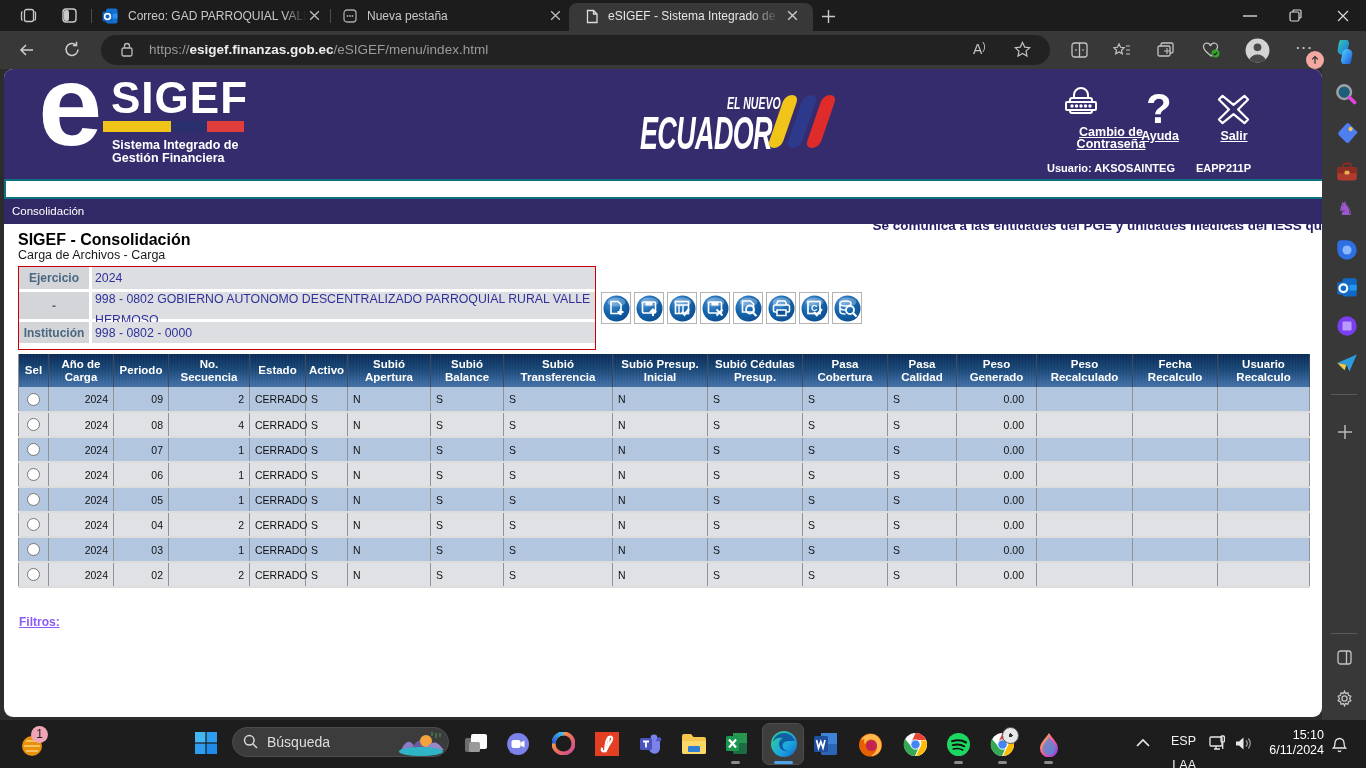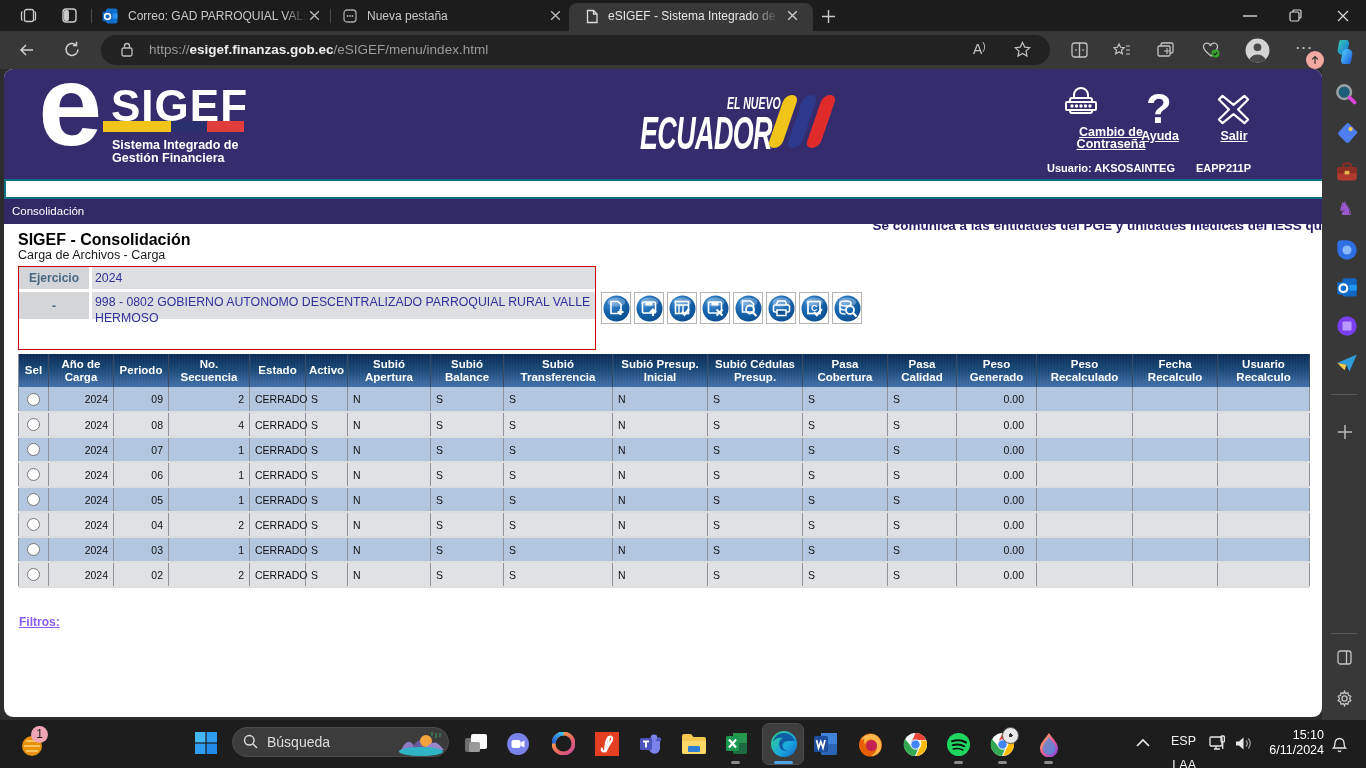--- a/index.html
+++ b/index.html
@@ -251,21 +251,21 @@
         <circle cx="8.5" cy="8.5" r="2.6"></circle>
         <path d="M8.5 1.2 l1 2.2 2.4-.6 .6 2.4 2.3 1 -1.2 2.3 1.2 2.3 -2.3 1 -.6 2.4 -2.4-.6 -1 2.2 -1-2.2 -2.4.6 -.6-2.4 -2.3-1 1.2-2.3 -1.2-2.3 2.3-1 .6-2.4 2.4.6z"></path>
       </g>
     </svg>
 </div>
 
 <div id="content">
   <div id="pheader">
 
     <div id="esigef-e">e</div>
-    <div class="abs" style="left:107px;top:12px;color:#fff;font-size:44px;font-weight:bold;letter-spacing:1px">SIGEF</div>
+    <div class="abs" style="left:107px;top:4px;color:#fff;font-size:44px;font-weight:bold;letter-spacing:1px">SIGEF</div>
     <div class="abs" style="left:99px;top:52px;width:68px;height:11px;background:#f0c419"></div>
     <div class="abs" style="left:167px;top:52px;width:36px;height:11px;background:#2a2f6e"></div>
     <div class="abs" style="left:203px;top:52px;width:37px;height:11px;background:#e23d3d"></div>
     <div class="abs" style="left:108px;top:70px;color:#fff;font-size:12.5px;font-weight:bold;line-height:13px">Sistema Integrado de<br>Gestión Financiera</div>
 
     <div class="abs" style="left:723px;top:25px;color:#fff;font-size:17px;font-weight:bold;font-style:italic;transform:scaleX(.62);transform-origin:0 0;white-space:nowrap">EL NUEVO</div>
     <div class="abs" style="left:636px;top:37px;color:#fff;font-size:46px;font-weight:bold;font-style:italic;transform:scaleX(.585);transform-origin:0 0;white-space:nowrap;letter-spacing:-1px">ECUADOR</div>
     <div class="abs" style="left:772px;top:26px;width:14px;height:53px;background:#f0c419;border-radius:7px;transform:skewX(-19deg)"></div>
     <div class="abs" style="left:791px;top:26px;width:14px;height:53px;background:#2d3a8c;border-radius:7px;transform:skewX(-19deg)"></div>
     <div class="abs" style="left:810px;top:26px;width:14px;height:53px;background:#e02b2b;border-radius:7px;transform:skewX(-19deg)"></div>
@@ -301,21 +301,25 @@
   <div id="main">
     <div class="abs" style="left:14px;top:162px;font-size:16px;font-weight:bold;color:#000">SIGEF - Consolidación</div>
     <div class="abs" style="left:14px;top:179px;font-size:12.5px;color:#1a1a1a">Carga de Archivos - Carga</div>
     <div id="fbox">
       <div class="frow" style="height:25px">
           <div class="lbl">Ejercicio</div>
           <div class="val">2024</div>
         </div>
       <div class="frow" style="height:30px">
           <div class="lbl">-</div>
-          <div class="val" style="line-height:16px;padding-top:8px">998 - 0802 GOBIERNO AUTONOMO DESCENTRALIZADO PARROQUIAL RURAL VALLE HERMOSO</div>
+          <div class="val" style="line-height:21px;padding-top:8px">998 - 0802 GOBIERNO AUTONOMO DESCENTRALIZADO PARROQUIAL RURAL VALLE HERMOSO</div>
+        </div>
+      <div class="frow" style="height:21px;border-bottom:none">
+          <div class="lbl">Institución</div>
+          <div class="val">998 - 0802 - 0000</div>
         </div>
     </div>
     <div id="toolbar">
       <div class="tbtn">
           <svg width="27" height="27" viewBox="0 0 27 27">
             <defs>
               <radialGradient id="bg" cx="35%" cy="28%" r="75%">
                 <stop offset="0" stop-color="#4d94d8"></stop>
                 <stop offset=".55" stop-color="#1565ad"></stop>
                 <stop offset="1" stop-color="#0d4f91"></stop>

